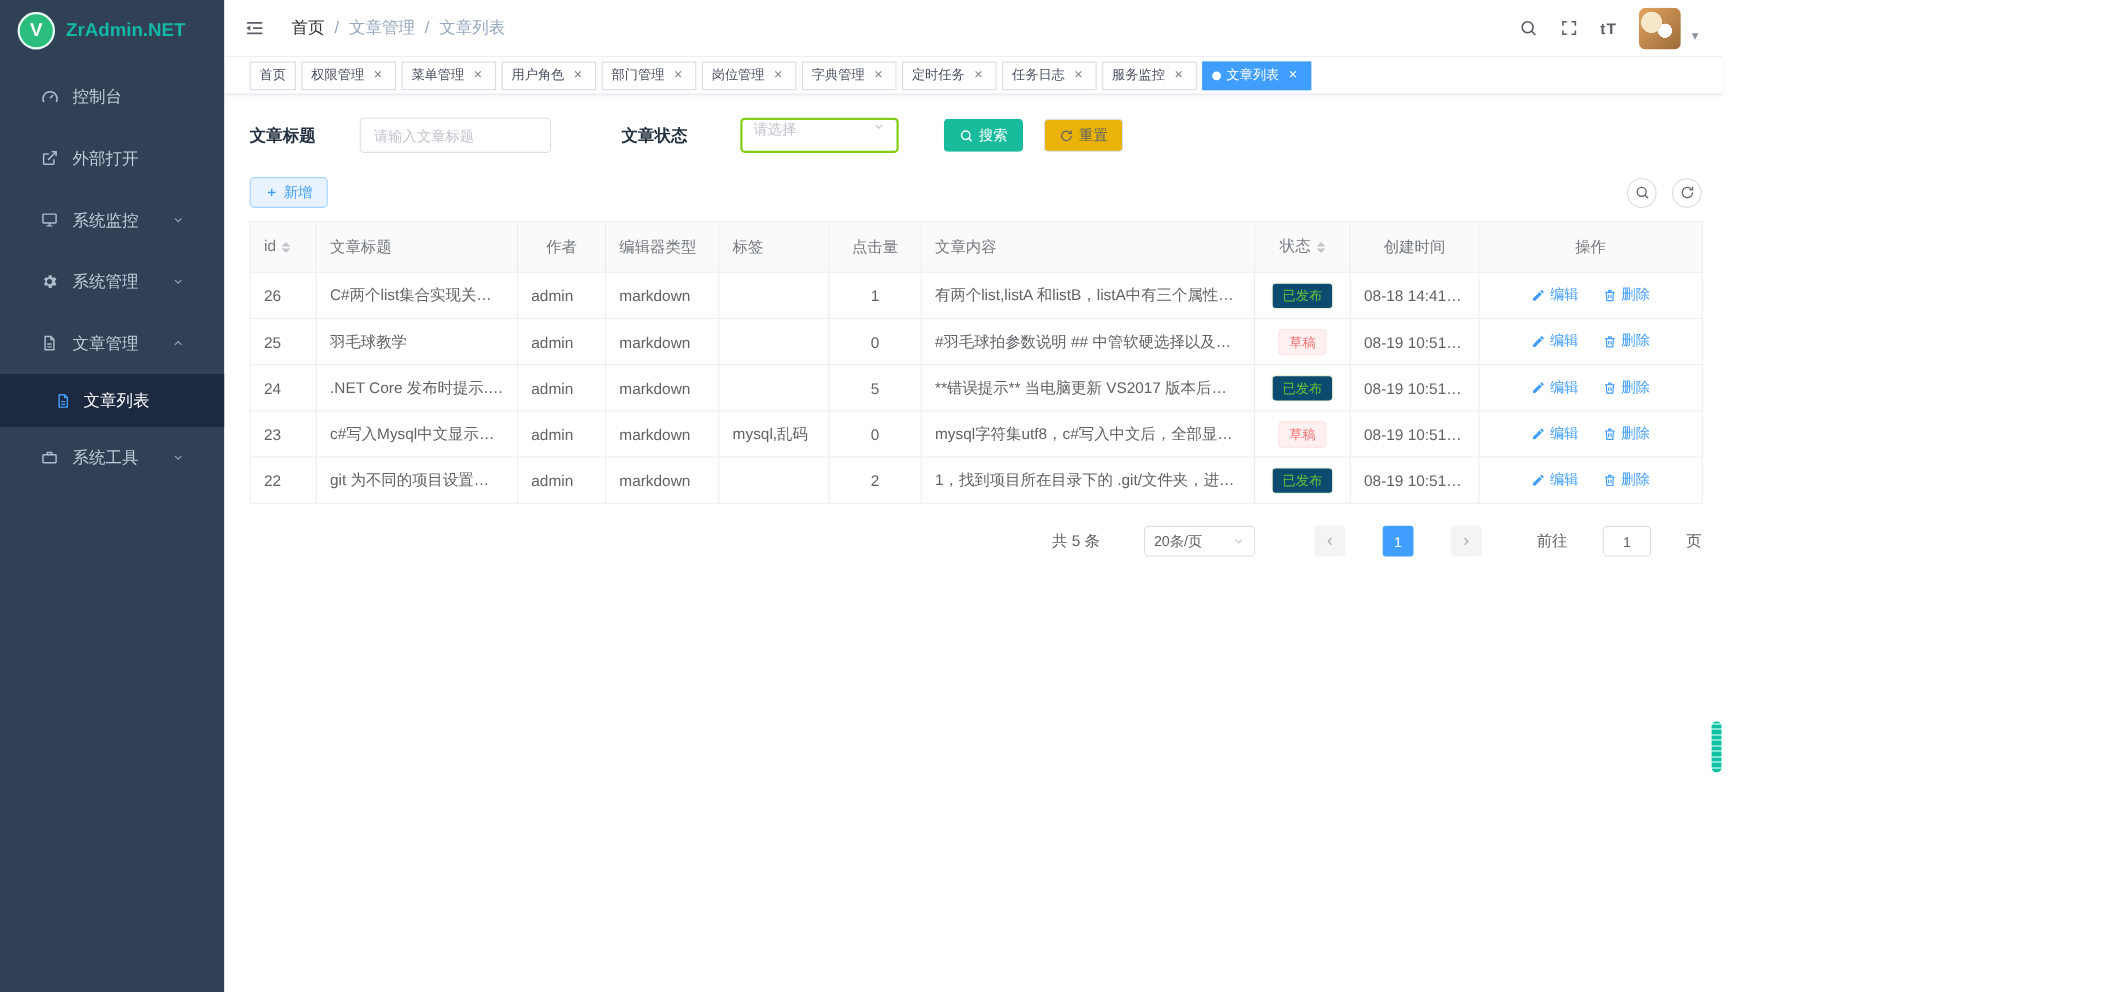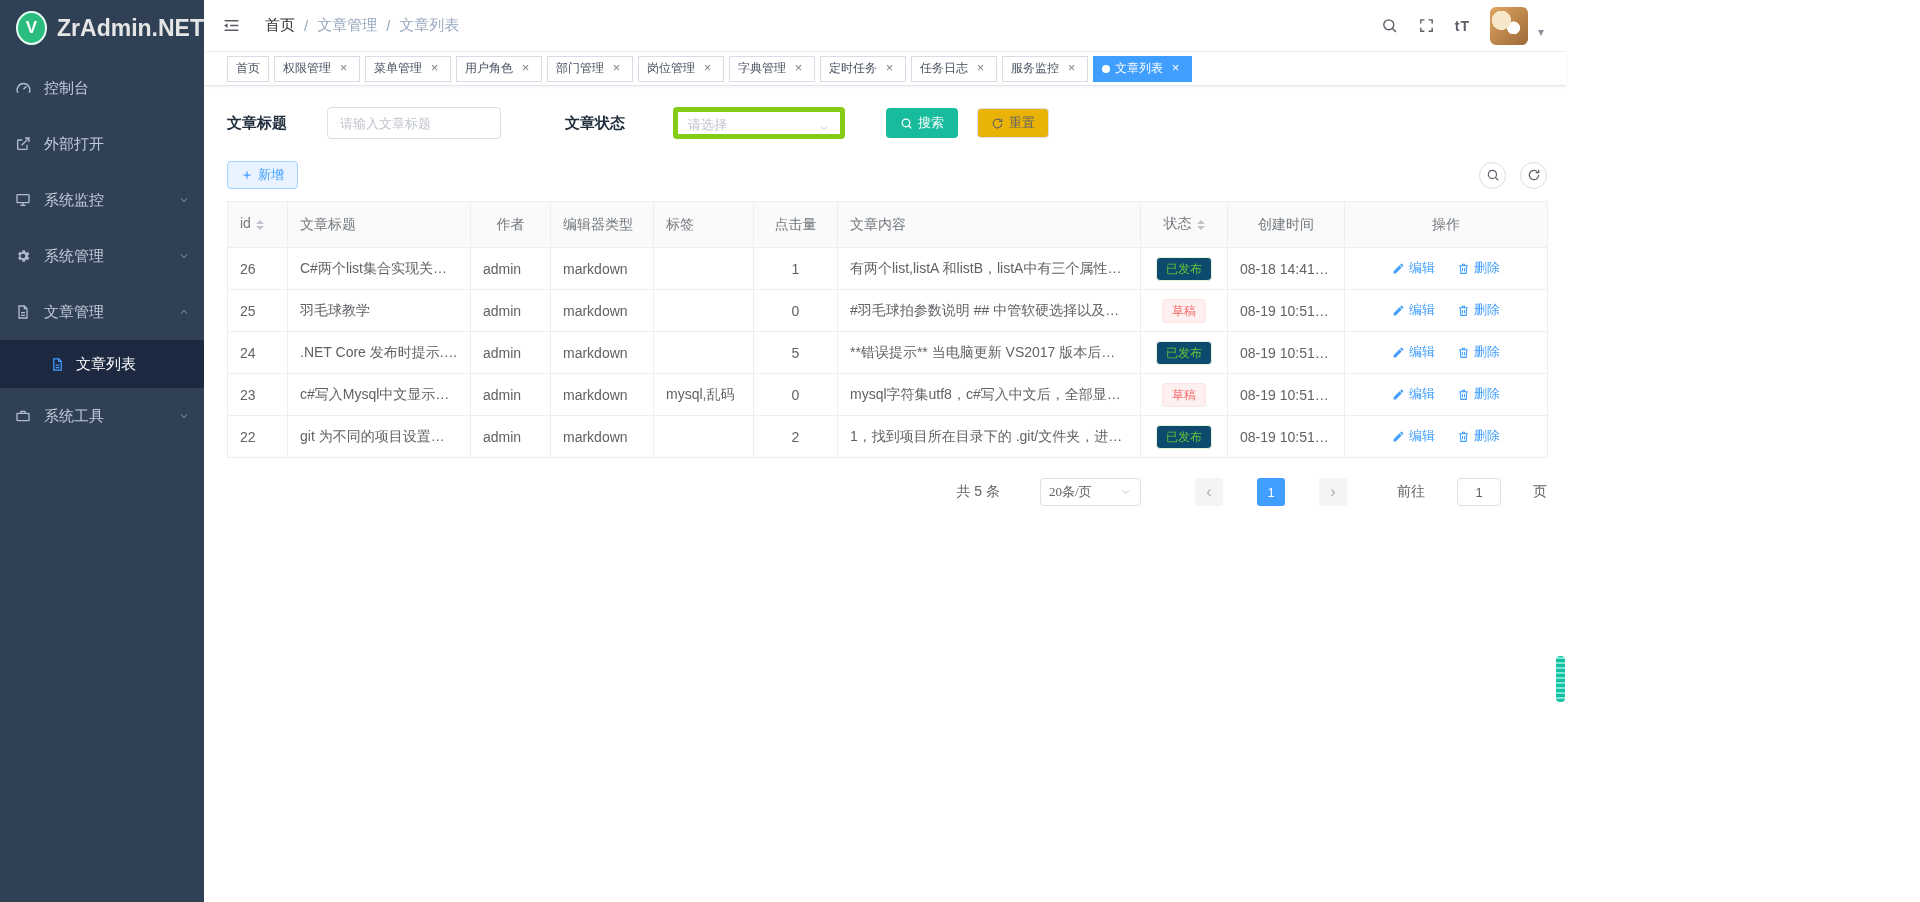--- a/index.html
+++ b/index.html
@@ -3,23 +3,23 @@
 <meta charset="utf-8">
 <style>
   *{margin:0;padding:0;box-sizing:border-box;}
   body{width:1920px;height:902px;background:#fff;font-family:"Liberation Sans","DejaVu Sans",sans-serif;color:#303133;overflow:hidden;}
   .app{width:1566px;height:902px;display:flex;position:relative;background:#fff;}
 
   
   .sidebar{width:204px;flex-shrink:0;background:#304156;display:flex;flex-direction:column;}
   .logo{height:56px;display:flex;align-items:center;gap:10px;padding-left:16px;cursor:pointer;}
   .logo-circle{width:34px;height:34px;border-radius:50%;background:#2bbd7e;color:#fff;display:flex;align-items:center;justify-content:center;font-weight:bold;font-size:17px;border:2px solid #e8fff5;}
-  .logo-text{color:#e5e5e5;font-weight:bold;font-size:23px;}
+  .logo-text{color:#14b8a6;font-weight:bold;font-size:17px;}
   .menu{margin-top:4px;}
-  .menu-item{height:56px;display:flex;align-items:center;gap:12px;padding:0 14px;color:#bfcbd9;font-size:15px;cursor:pointer;font-family:Liberation Serif, serif;}
+  .menu-item{height:56px;display:flex;align-items:center;gap:12px;padding:0 36px;color:#bfcbd9;font-size:15px;cursor:pointer;font-family:Liberation Serif, serif;}
   .mi-icon{width:18px;display:inline-flex;justify-content:center;color:#aebccd;}
   .chev{margin-left:auto;color:#97a8be;display:inline-flex;}
   .chev.up svg{transform:rotate(180deg);}
   .submenu-item{height:48px;display:flex;align-items:center;gap:10px;padding-left:48px;background:#1c2940;color:#fff;font-size:15px;cursor:pointer;}
   .submenu-item .mi-icon{color:#409eff;}
 
   
   .main{flex:1;display:flex;flex-direction:column;min-width:0;}
   .topbar{height:52px;display:flex;align-items:center;padding:0 22px 0 18px;border-bottom:1px solid #eef0f3;background:#fff;}
   .hamburger{margin-right:24px;color:#5a5e66;cursor:pointer;display:inline-flex;}
@@ -48,21 +48,21 @@
   
   .content{flex:1;background:#fff;padding:21px 0 0 23px;overflow:hidden;}
   .page-inner{width:1320px;}
 
   .filter-row{display:flex;align-items:center;height:32px;}
   .f-label{font-size:15px;font-weight:bold;color:#1f2d3d;}
   .f-label1{margin-right:40px;}
   .f-label2{margin-left:64px;margin-right:48px;}
   .text-input{width:174px;height:32px;border:1px solid #dcdfe6;border-radius:4px;padding:0 12px;font-size:13px;color:#606266;outline:none;font-family:inherit;}
   .text-input::placeholder{color:#c0c4cc;}
-  .select-box{width:172px;height:32px;border:5px solid #84cc16;border-radius:4px;display:flex;align-items:flex-end;justify-content:space-between;padding:0 10px;font-size:13px;color:#c0c4cc;cursor:pointer;background:#fff;}
+  .select-box{width:144px;height:32px;border:2px solid #84cc16;border-radius:4px;display:flex;align-items:flex-start;justify-content:space-between;padding:0 10px;font-size:13px;color:#c0c4cc;cursor:pointer;background:#fff;}
   .select-chev{color:#c0c4cc;display:inline-flex;}
   .btn{display:inline-flex;align-items:center;gap:5px;height:30px;padding:0 13px;border-radius:4px;font-size:13px;cursor:pointer;border:1px solid transparent;font-family:inherit;}
   .btn-search{background:#18bc9c;color:#fff;margin-left:41px;}
   .btn-reset{background:#eab308;border-color:#dcdfe6;color:#606266;margin-left:19px;}
 
   .action-row{display:flex;align-items:center;justify-content:space-between;margin-top:22px;}
   .btn-add{height:28px;background:#e8f3ff;border:1px solid #a3d3ff;color:#409eff;}
   .action-right{display:flex;gap:14px;}
   .circle-btn{width:27px;height:27px;border-radius:50%;border:1px solid #d9dce2;background:#fff;display:inline-flex;align-items:center;justify-content:center;color:#5a5e66;cursor:pointer;}
 
@@ -77,21 +77,21 @@
   .caret-up{width:0;height:0;border:4px solid transparent;border-bottom-color:#c0c4cc;margin-bottom:2px;}
   .caret-down{width:0;height:0;border:4px solid transparent;border-top-color:#c0c4cc;}
   .badge{display:inline-block;height:24px;line-height:22px;padding:0 9px;border-radius:4px;font-size:12px;border:1px solid transparent;}
   .badge.success{color:#67c23a;background:#0c4a6e;border-color:#e1f3d8;}
   .badge.danger{color:#f56c6c;background:#fef0f0;border-color:#fde2e2;}
   .op{color:#409eff;display:inline-flex;align-items:center;gap:4px;margin:0 9px;font-size:13px;cursor:pointer;text-decoration:none;}
 
   
   .pagination{width:1320px;display:flex;align-items:center;justify-content:flex-end;margin-top:20px;font-size:14px;color:#606266;gap:24px;}
   .pg-total{margin-right:16px;}
-  .pg-size{width:101px;height:28px;border:1px solid #dcdfe6;border-radius:4px;display:flex;align-items:center;justify-content:space-between;padding:0 8px;font-size:13px;color:#606266;cursor:pointer;margin-right:30px;font-family:Liberation Serif, serif;}
+  .pg-size{width:101px;height:28px;border:1px solid #dcdfe6;border-radius:4px;display:flex;align-items:center;justify-content:space-between;padding:0 8px;font-size:13px;color:#606266;cursor:pointer;margin-right:30px;}
   .pg-btn{width:28px;height:28px;background:#f4f4f5;border-radius:3px;display:inline-flex;align-items:center;justify-content:center;color:#a8abb2;font-size:16px;cursor:pointer;}
   .pg-page{width:28px;height:28px;border-radius:3px;background:#409eff;color:#fff;display:inline-flex;align-items:center;justify-content:center;margin:0 10px;font-size:13px;cursor:pointer;}
   .pg-goto{margin-left:26px;margin-right:8px;}
   .goto-input{width:44px;height:28px;border:1px solid #dcdfe6;border-radius:4px;text-align:center;font-size:13px;color:#606266;outline:none;margin-right:8px;font-family:inherit;}
 
   
   .scroll-thumb{position:absolute;right:1px;top:656px;width:9px;height:46px;border-radius:4px;cursor:grab;
     background:repeating-linear-gradient(0deg,#12c1a4 0 3px,#7fe6d4 3px 5px);}
 </style>
 </head>

